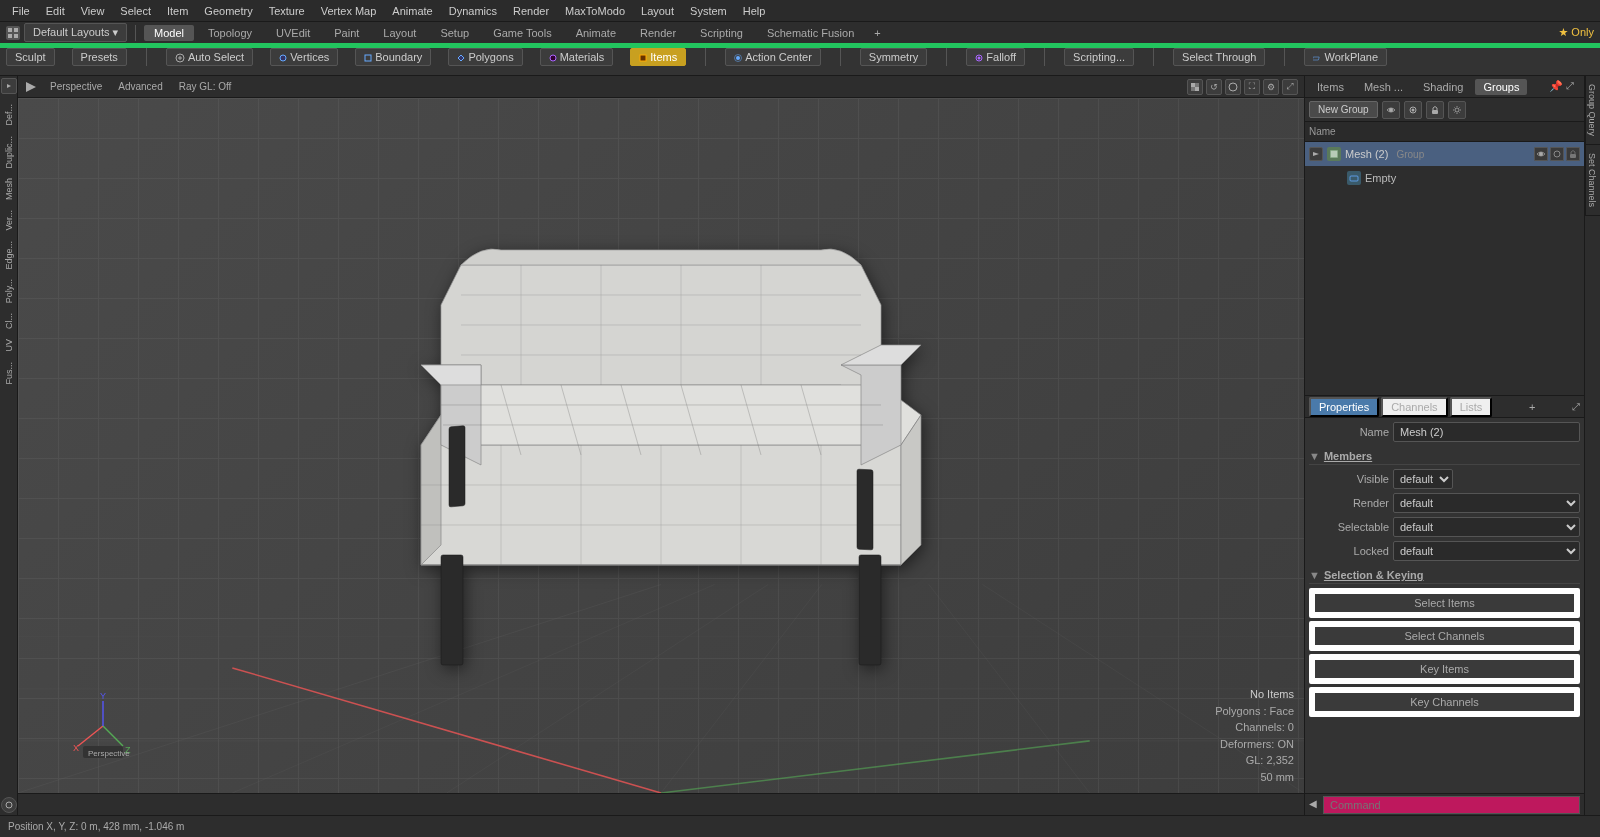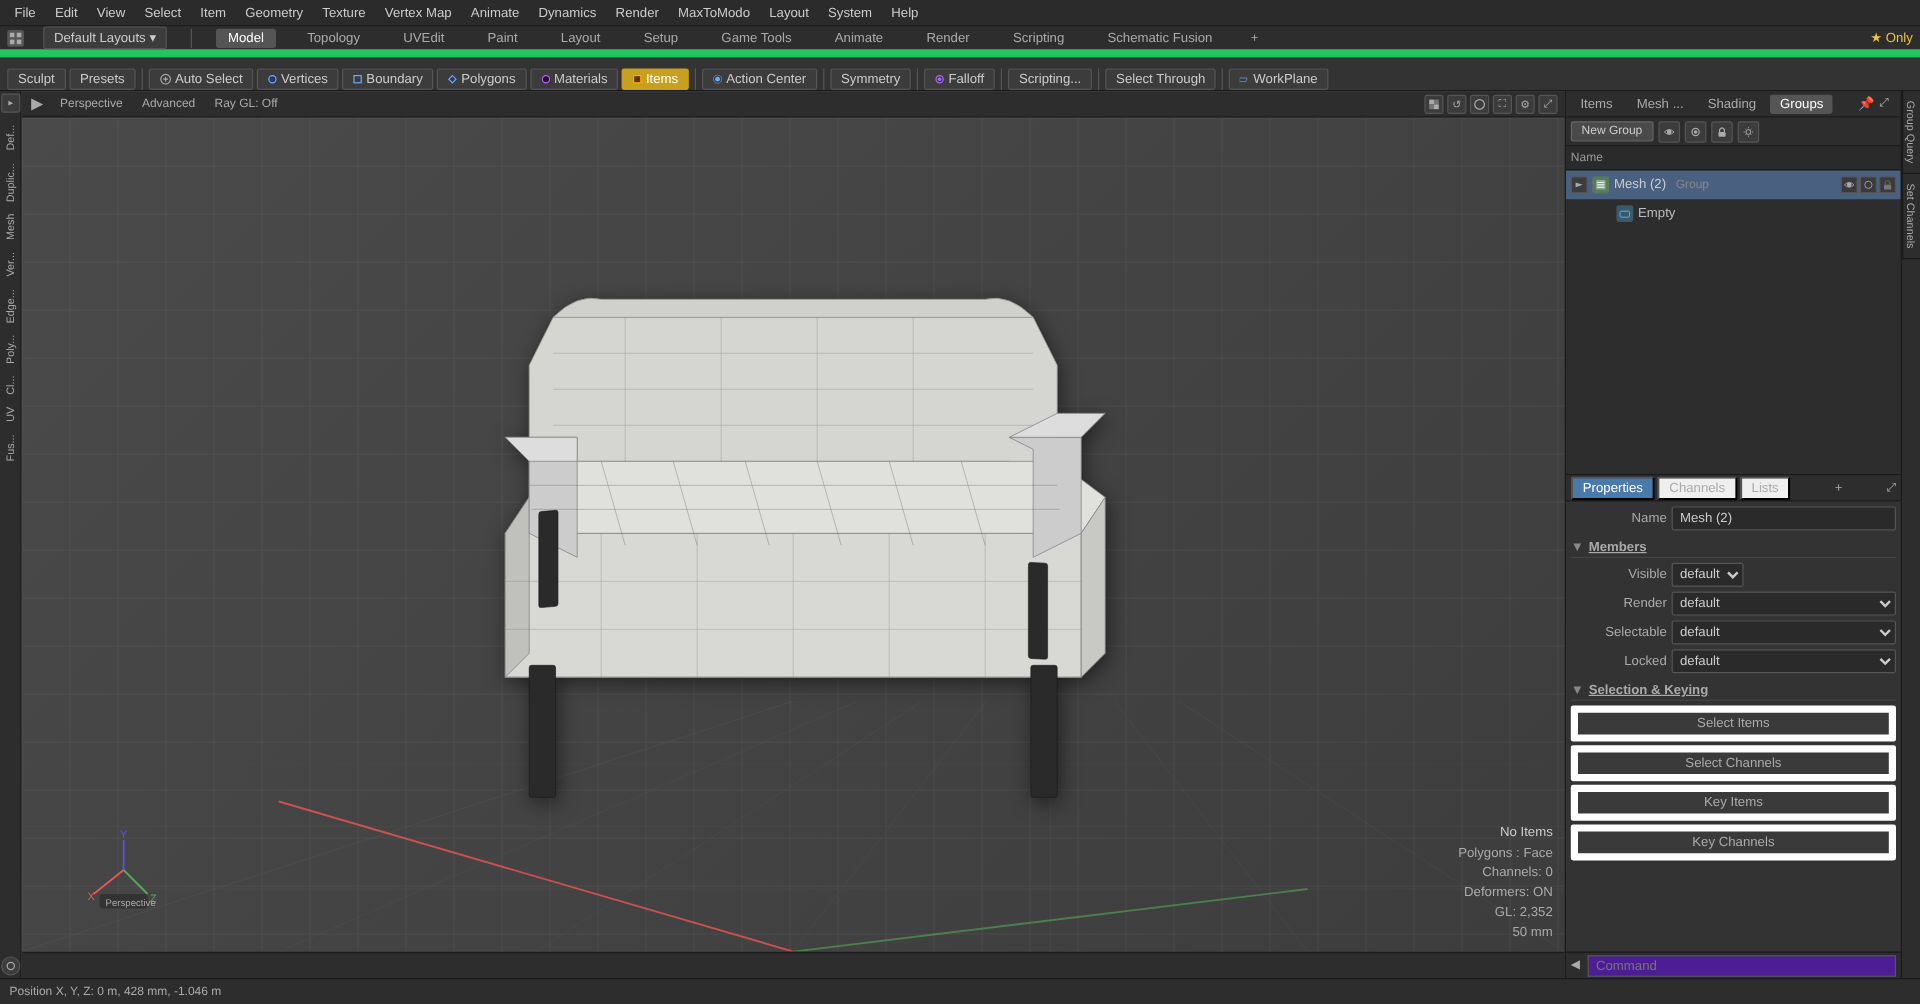--- a/index.html
+++ b/index.html
@@ -3,29 +3,29 @@
   <meta charset="utf-8">
   <style>
     * { box-sizing: border-box; margin: 0; padding: 0; }
     body { background: #3a3a3a; color: #ccc; font-family: 'Segoe UI', Arial, sans-serif; font-size: 11px; width: 1600px; height: 837px; overflow: hidden; }
 
     
     #menu-bar { display: flex; align-items: center; background: #2b2b2b; height: 22px; padding: 0 4px; border-bottom: 1px solid #1a1a1a; }
     .menu-item { padding: 2px 8px; color: #ccc; cursor: pointer; font-size: 11px; }
 
     
-    #layout-bar { display: flex; align-items: center; background: #2d2d2d; height: 26px; padding: 0 6px; border-bottom: 7px solid #22c55e; gap: 16px; }
+    #layout-bar { display: flex; align-items: center; background: #2d2d2d; height: 26px; padding: 0 6px; border-bottom: 5px solid #22c55e; gap: 4px; }
     .layout-btn { padding: 2px 8px; background: #3c3c3c; border: 1px solid #555; color: #ccc; cursor: pointer; font-size: 11px; border-radius: 2px; }
     .layout-separator { width: 1px; height: 16px; background: #555; margin: 0 4px; }
     .tab-btn { padding: 2px 10px; background: transparent; border: none; color: #aaa; cursor: pointer; font-size: 11px; border-radius: 2px; }
     .tab-btn.active { background: #555; color: #fff; }
     .tab-plus { color: #aaa; cursor: pointer; padding: 2px 6px; }
 
     
-    #toolbar { display: flex; align-items: flex-end; background: #333; height: 28px; padding: 0 6px; border-bottom: 1px solid #1a1a1a; gap: 3px; }
+    #toolbar { display: flex; align-items: flex-start; background: #333; height: 28px; padding: 0 6px; border-bottom: 1px solid #1a1a1a; gap: 17px; }
     .tool-btn { padding: 2px 8px; background: #3c3c3c; border: 1px solid #555; color: #ccc; cursor: pointer; font-size: 11px; border-radius: 2px; white-space: nowrap; }
     .tool-btn.active { background: #c8a020; border-color: #c8a020; color: #fff; }
     .tool-separator { width: 1px; height: 18px; background: #555; margin: 0 2px; }
 
     
     #main { display: flex; height: calc(837px - 22px - 26px - 28px - 22px); }
 
     
     #left-sidebar { width: 18px; background: #2d2d2d; border-right: 1px solid #1a1a1a; display: flex; flex-direction: column; align-items: center; padding: 2px 0; gap: 2px; }
     .left-tab { writing-mode: vertical-rl; text-orientation: mixed; transform: rotate(180deg); font-size: 9px; color: #aaa; cursor: pointer; padding: 4px 2px; }
@@ -94,21 +94,21 @@
     .sk-label { color: #ccc; font-size: 11px; }
     .action-btn { width: 100%; background: #3a3a3a; border: 6px solid #ffffff; color: #aaa; padding: 3px 8px; font-size: 11px; cursor: pointer; border-radius: 2px; margin-bottom: 3px; text-align: center; }
     .edge-tab { writing-mode: vertical-rl; text-orientation: mixed; font-size: 9px; color: #aaa; cursor: pointer; padding: 8px 3px; background: #2d2d2d; border-left: 1px solid #1a1a1a; border-bottom: 1px solid #1a1a1a; white-space: nowrap; }
 
     
     #bottom-bar { height: 22px; background: #2d2d2d; border-top: 1px solid #1a1a1a; display: flex; align-items: center; padding: 0 8px; gap: 8px; }
     .bottom-status { font-size: 10px; color: #aaa; }
 
     
     #command-bar { display: flex; align-items: center; background: #2d2d2d; border-top: 1px solid #1a1a1a; height: 22px; padding: 0 4px; }
-    .cmd-input { flex: 1; background: #4c1d95; border: 1px solid #555; color: #ccc; padding: 2px 6px; font-size: 11px; height: 18px; }
+    .cmd-input { flex: 1; background: #be185d; border: 1px solid #555; color: #ccc; padding: 2px 6px; font-size: 11px; height: 18px; }
 
     
     ::-webkit-scrollbar { width: 6px; height: 6px; }
     ::-webkit-scrollbar-track { background: #2a2a2a; }
     ::-webkit-scrollbar-thumb { background: #555; border-radius: 3px; }
 
     
     .chair-svg { filter: drop-shadow(2px 4px 8px rgba(0,0,0,0.5)); }
 
     .right-panel-wrapper { display: flex; position: relative; }

